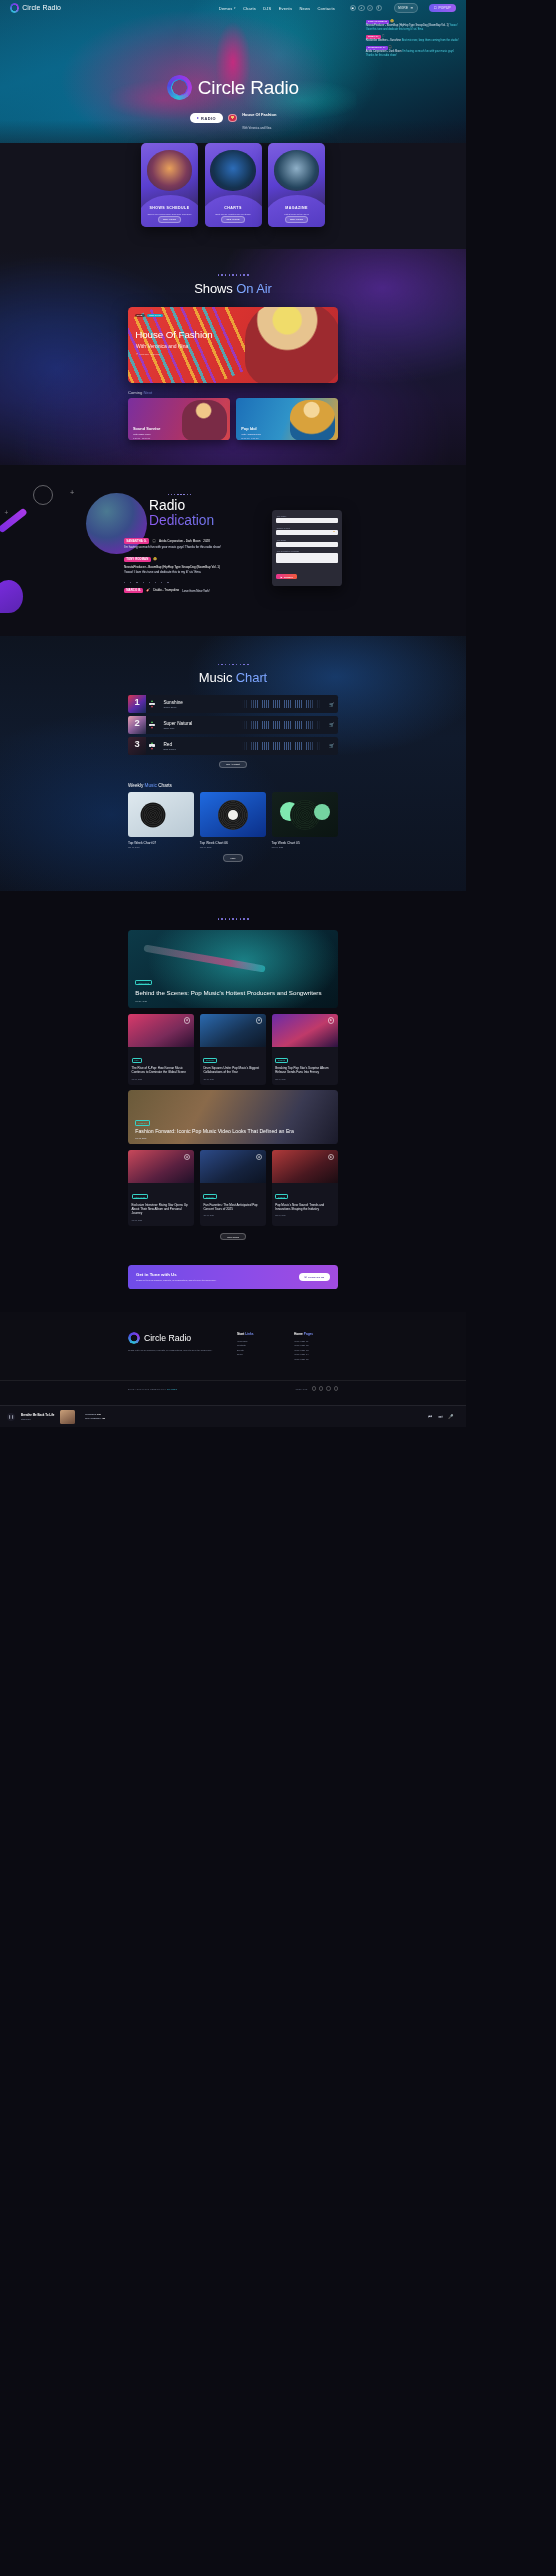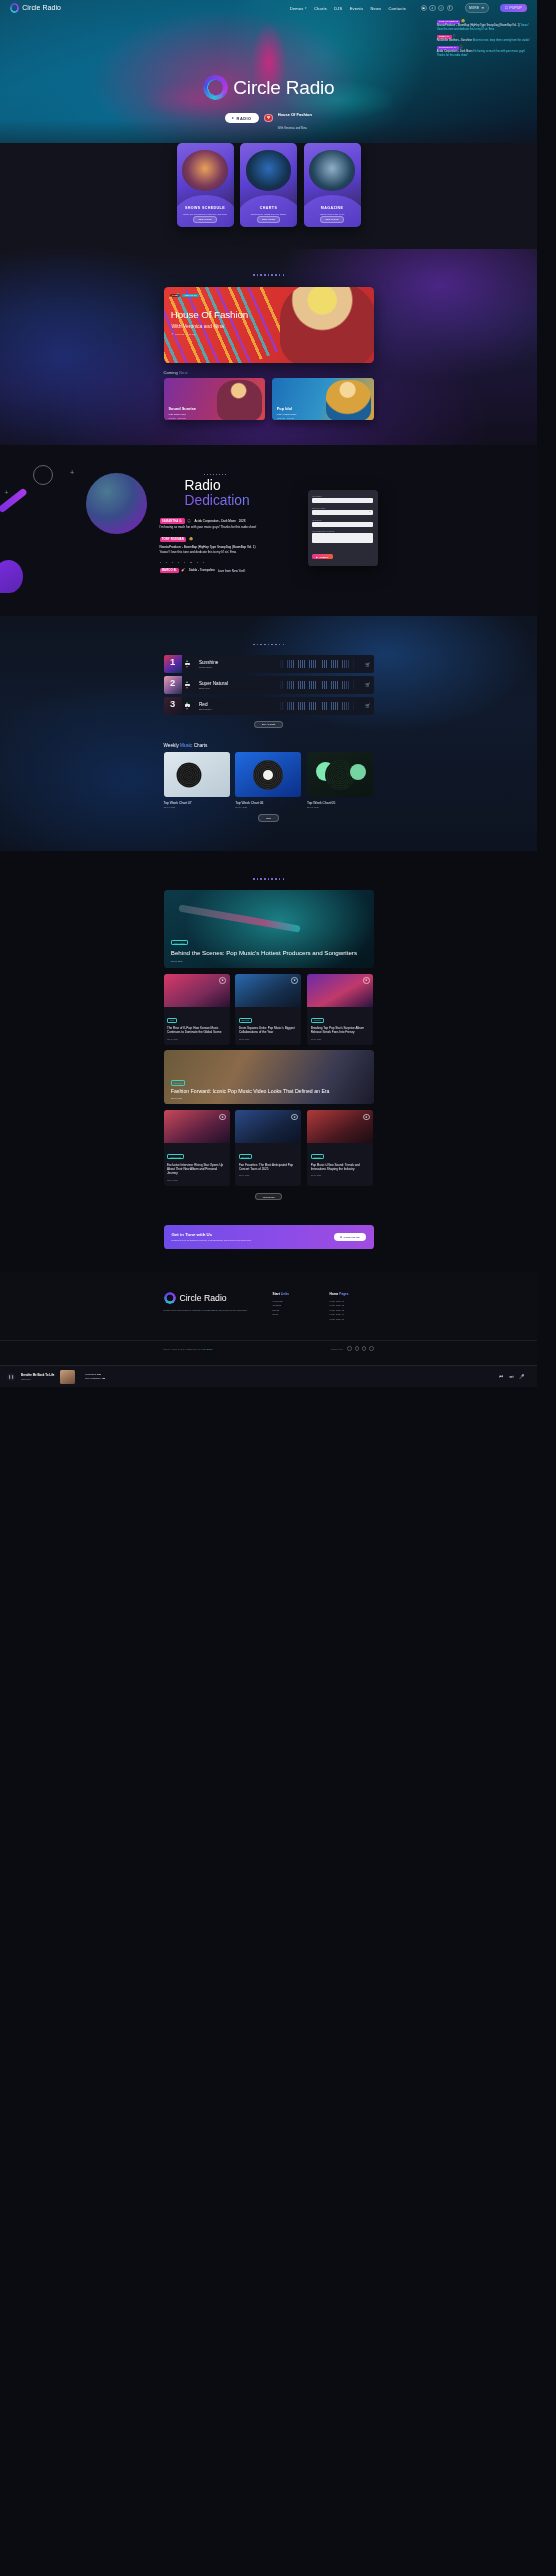--- a/index.html
+++ b/index.html
@@ -1,17 +1,17 @@
 <!DOCTYPE html>
 <html style="font-size:11.6px"><head>
 <meta charset="utf-8">
 <style>
   *{margin:0;padding:0;box-sizing:border-box}
   body{width:557px;background:#0b0b12;font-family:"Liberation Sans",sans-serif;color:#fff;overflow-x:hidden}
-  .w{width:537px;position:relative}
+  .w{width:466px;position:relative}
   
   .hero{height:185px;position:relative;overflow:hidden;
     background:
       radial-gradient(ellipse 218px 116px at 42% 44%, rgba(226,40,130,.55), transparent 62%),
       radial-gradient(ellipse 160px 145px at 60% 30%, rgba(18,170,190,.45), transparent 65%),
       radial-gradient(ellipse 363px 232px at 20% 60%, rgba(10,110,150,.8), transparent 70%),
       linear-gradient(160deg,#0c4a63 0%,#0a5c7a 25%,#084155 55%,#0a1b2e 85%,#0b0b12 100%);}
   .hero:after{content:"";position:absolute;left:0;right:0;bottom:0;height:65px;
     background:linear-gradient(to bottom,rgba(11,11,18,0),#13131d 92%)}
   .hero-figure{position:absolute;left:50%;top:-12%;transform:translateX(-50%);width:247px;height:210px;
@@ -378,20 +378,23 @@
       <i></i>
       <i></i>
       <i></i>
       <i></i>
       <i></i>
       <i></i>
       <i></i>
       <i></i>
       <i></i>
     </div>
+  <div class="sec-title">
+    <span>Shows </span><em>On Air</em>
+  </div>
 
   <div class="onair">
     <div class="stripes"></div>
     <div class="dj"></div>
     <div class="badge">
       <span class="b1">LIVE</span>
       <span class="b2">Now on air</span>
     </div>
     <h3>House Of Fashion</h3>
     <h4>With Veronica and Nina</h4>
@@ -504,20 +507,23 @@
       <i></i>
       <i></i>
       <i></i>
       <i></i>
       <i></i>
       <i></i>
       <i></i>
       <i></i>
       <i></i>
     </div>
+  <div class="sec-title">
+    <span>Music </span><em>Chart</em>
+  </div>
 
   <div class="chart-list">
     <div class="crow r1">
       <div class="art">
           <span class="num">1</span>
         </div>
       <div class="arrows">
         <span class="arr-u"></span>
         <span class="pos">4</span>
         <span class="arr-d"></span>

